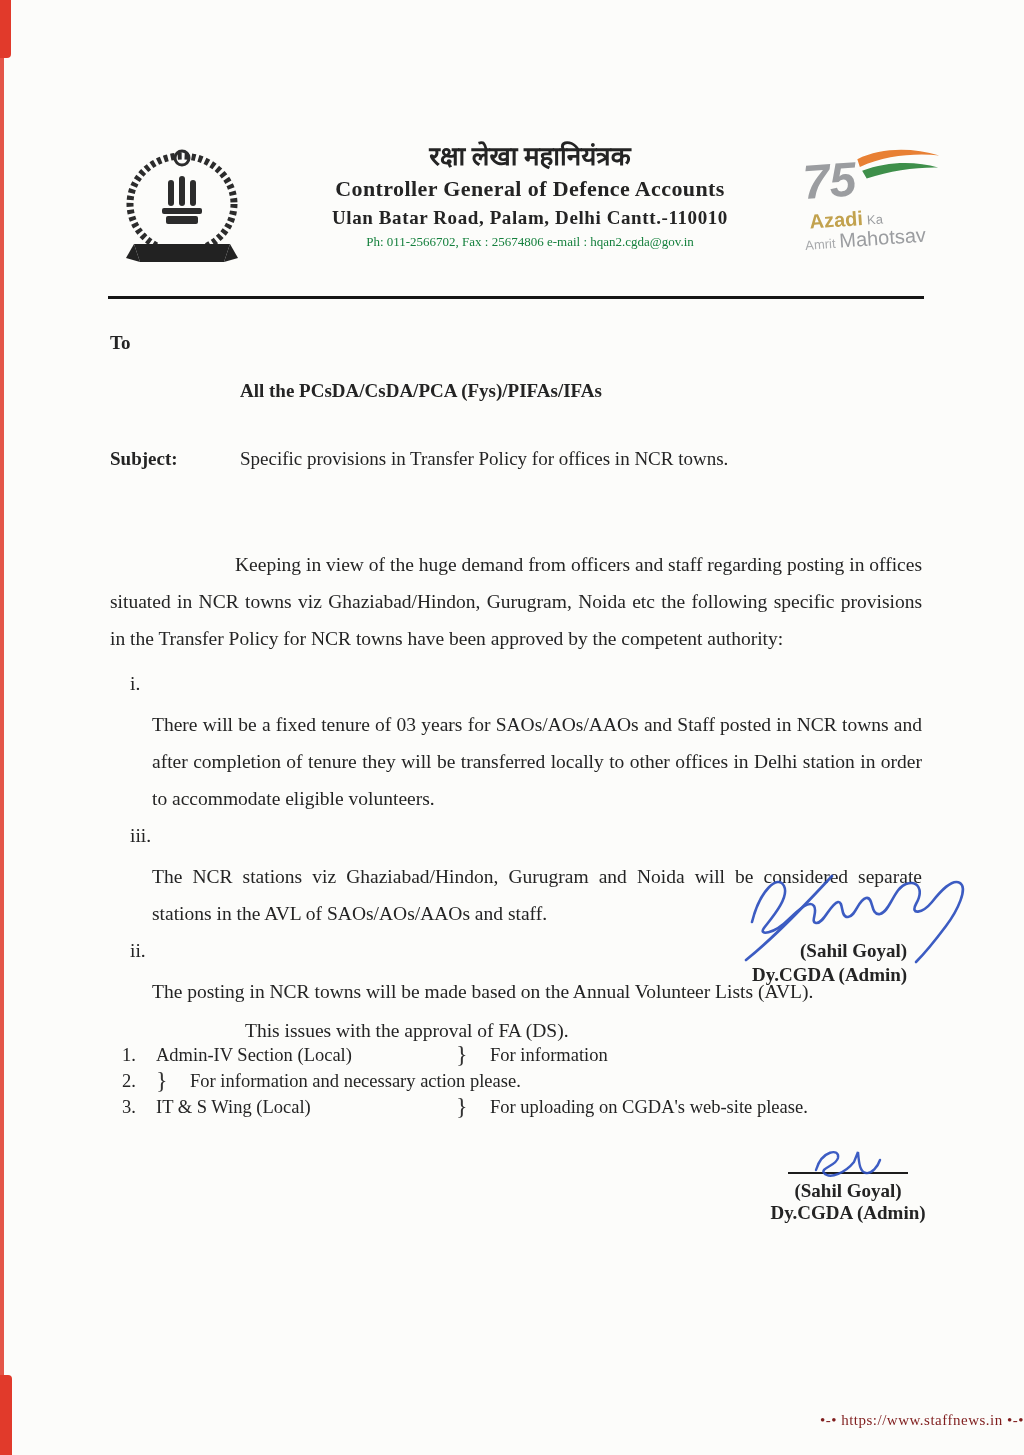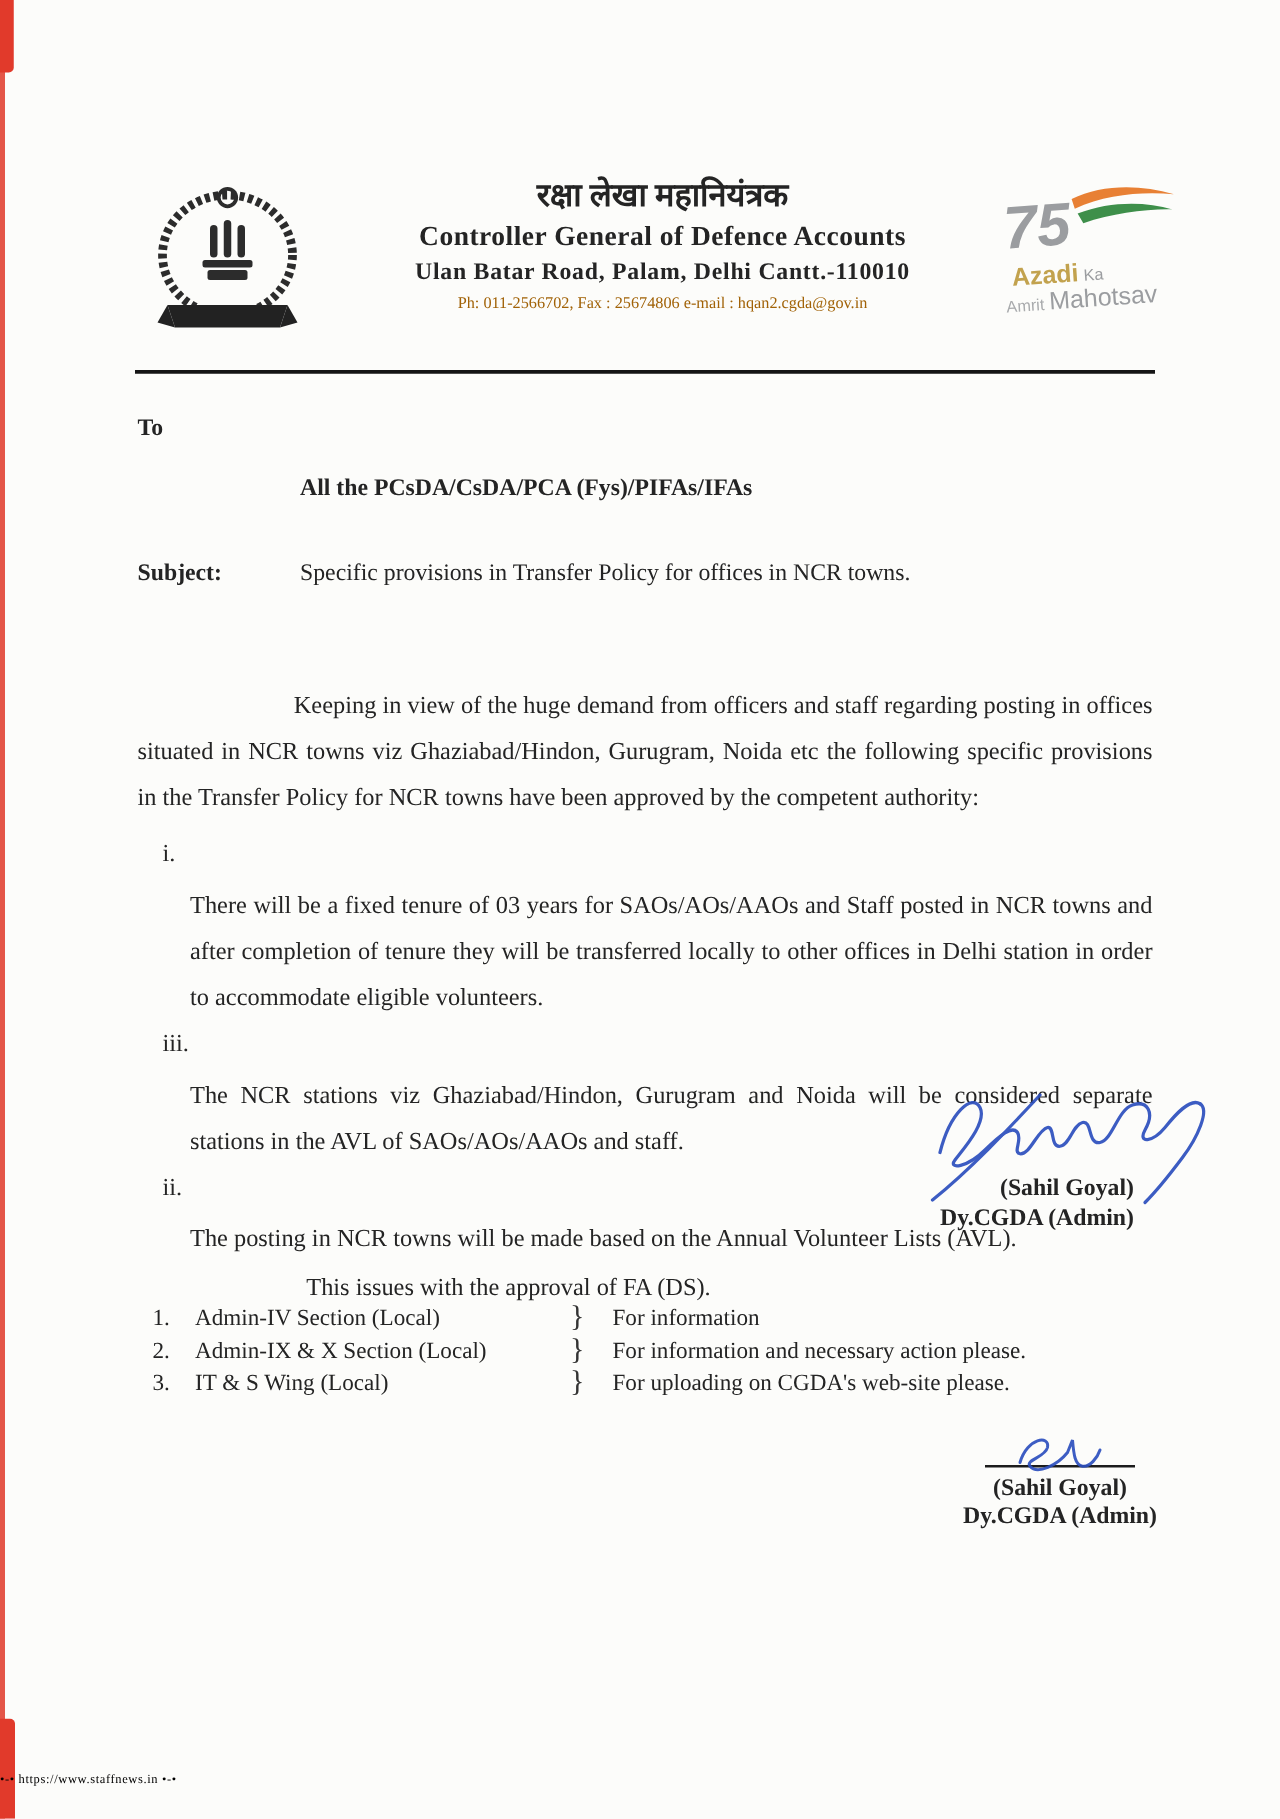--- a/index.html
+++ b/index.html
@@ -20,21 +20,21 @@
   
   .header { position:absolute; top:140px; left:0; width:100%; height:160px;padding-left:44px; }
 
   .emblem { position:absolute; left:112px; top:6px; width:140px; height:122px; }
 
   .head-center { position:absolute; left:250px; top:0; width:560px; text-align:center; }
   .h-hindi-title { font-size:26px; font-weight:bold; line-height:34px; }
   .h-en-title    { font-size:22px; font-weight:bold; letter-spacing:.4px; line-height:30px; }
   .h-hindi-addr  { font-size:20px; line-height:30px; letter-spacing:1px; }
   .h-en-addr     { font-size:19px; font-weight:bold; line-height:27px; letter-spacing:.6px; }
-  .h-contact     { font-size:13px; line-height:22px; color:#a16207; }
+  .h-contact     { font-size:13px; line-height:22px; color:#15803d; }
 
   .azadi { position:absolute; left:800px; top:4px; width:150px; transform:rotate(-4deg); }
   .azadi-line2 { margin-top:-4px; padding-left:8px; }
   .azadi-word  { font-family:"Liberation Sans", sans-serif; font-weight:bold; font-size:20px; color:#c2a24e; }
   .azadi-ka    { font-family:"Liberation Sans", sans-serif; font-size:13px; color:#9b9da0; }
   .azadi-line3 { margin-top:-2px; padding-left:2px; white-space:nowrap; }
   .azadi-amrit { font-family:"Liberation Sans", sans-serif; font-size:13px; color:#a9abad; }
   .azadi-mahotsav { font-family:"Liberation Sans", sans-serif; font-size:20px; color:#9b9da0; }
 
   .divider { position:absolute; top:296px; left:108px; width:816px; height:3px; background:#151515; }
@@ -82,22 +82,22 @@
   .copy-brace { width:34px; flex:none; font-size:24px; line-height:24px; color:#333; }
   .copy-purpose { flex:1; }
 
   
   .sign2 { position:absolute; top:1142px; left:718px; width:260px; text-align:center; }
   .sd-svg { display:block; margin:0 auto; }
   .sd-line { width:120px; height:2px; background:#1c1c1c; margin:-12px auto 6px auto; }
   .sign2-name  { font-weight:bold; font-size:19px; }
   .sign2-desig { font-weight:bold; font-size:19px; }
 
-  .footer { position:absolute; bottom:26px; left:0; width:100%; text-align:left;
-            font-size:10px; color:#000000; letter-spacing:.5px; }
+  .footer { position:absolute; bottom:26px; left:0; width:100%; text-align:right;
+            font-size:15px; color:#7f1d1d; letter-spacing:.5px; }
 </style>
 </head>
 <body>
 
 <div class="edge-strip"></div>
 <div class="edge-top"></div>
 <div class="edge-bottom"></div>
 
 <div class="header">
 
@@ -188,21 +188,20 @@
 
   <div class="copy-rows">
     <div class="copy-row">
       <span class="copy-num">1.</span>
       <span class="copy-recipient">Admin-IV Section (Local)</span>
       <span class="copy-brace">}</span>
       <span class="copy-purpose">For information</span>
     </div>
     <div class="copy-row">
       <span class="copy-num">2.</span>
-      <span class="copy-recipient">Admin-IX &amp; X Section (Local)</span>
       <span class="copy-brace">}</span>
       <span class="copy-purpose">For information and necessary action please.</span>
     </div>
     <div class="copy-row">
       <span class="copy-num">3.</span>
       <span class="copy-recipient">IT &amp; S Wing (Local)</span>
       <span class="copy-brace">}</span>
       <span class="copy-purpose">For uploading on CGDA's web-site please.</span>
     </div>
   </div>

